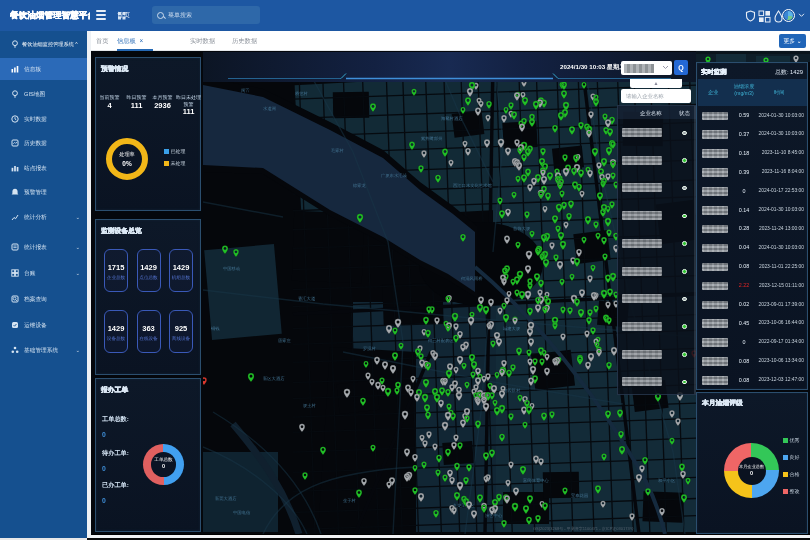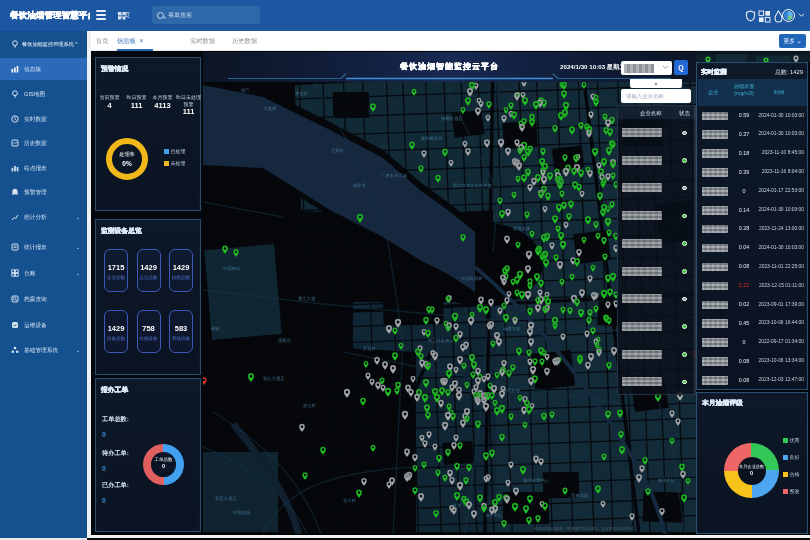--- a/index.html
+++ b/index.html
@@ -736,21 +736,20 @@
       <use href="#pn" transform="translate(491,306) scale(0.62)" fill="#e23a30"></use>
     </svg>
     <div id="banner">
       <svg width="493" height="30" style="position:absolute;left:0;top:0">
         <path d="M25 26.5 H138" stroke="#24628f" stroke-width="1.2"></path>
         <path d="M355 26.5 H468" stroke="#24628f" stroke-width="1.2"></path>
         <path d="M143 26.5 H350" stroke="#3f8fd9" stroke-width="1.6"></path>
         <path d="M138 26.5 l5 -5 M355 26.5 l-5 -5" stroke="#3fc8f0" stroke-width="1" fill="none" opacity="0.8"></path>
       </svg>
     </div>
-    <div id="btitle" class="cs">餐饮油烟智能监控云平台</div>
     <div id="bdate">2024/1/30 10:03 星期二</div>
     <div id="selbox">
       <div id="selmos"></div>
       <svg style="position:absolute;right:3px;top:4px" width="7" height="5" viewBox="0 0 7 5">
         <path d="M1 1l2.5 2.5L6 1" stroke="#99a" fill="none"></path>
       </svg>
     </div>
     <div id="qbtn">Q</div>
     <div id="collapse">▲</div>
     <div id="nameinput">请输入企业名称</div>
@@ -953,21 +952,21 @@
     <span class="tab tabx" style="left:26px">信息板&nbsp;&nbsp;×</span>
     <span class="tab" style="left:99px">实时数据</span>
     <span class="tab" style="left:141px">历史数据</span>
     <div id="tabu" class="abs"></div>
     <div id="more" class="abs">更多 ⌄</div>
   </div>
 <div class="panel" style="left:95px;top:57px;width:106px;height:154px">
     <div class="ptitle cs">预警情况</div>
     <div class="wcol" style="left:0px">当前预警<div class="wval">4</div></div>
     <div class="wcol" style="left:27px">昨日预警<div class="wval">111</div></div>
-    <div class="wcol" style="left:53px">本月预警<div class="wval">4113</div></div>
+    <div class="wcol" style="left:53px">本月预警<div class="wval">2936</div></div>
     <div class="wcol" style="left:79px">昨日未处理预警<div class="wval">111</div></div>
     <div id="donut1" class="abs">
       <div class="t1">处理率</div>
       <div class="t2">0%</div>
     </div>
     <div class="leg" style="left:68px;top:90px"><span class="sq" style="background:#3aa0e8"></span>已处理</div>
     <div class="leg" style="left:68px;top:102px"><span class="sq" style="background:#f2b718"></span>未处理</div>
   </div>
 <div class="panel" style="left:95px;top:219px;width:106px;height:156px">
     <div class="ptitle cs">监测设备总览</div>
@@ -981,25 +980,25 @@
     </div>
     <div class="dbox" style="left:73px;top:29px">
       <div class="n">1429</div>
       <div class="l">机组总数</div>
     </div>
     <div class="dbox" style="left:8px;top:90px">
       <div class="n">1429</div>
       <div class="l">设备总数</div>
     </div>
     <div class="dbox" style="left:40.5px;top:90px">
-      <div class="n">758</div>
+      <div class="n">363</div>
       <div class="l">在线设备</div>
     </div>
     <div class="dbox" style="left:73px;top:90px">
-      <div class="n">583</div>
+      <div class="n">925</div>
       <div class="l">离线设备</div>
     </div>
   </div>
 <div class="panel" style="left:95px;top:378px;width:106px;height:154px">
     <div class="ptitle cs">报办工单</div>
     <div class="wo" style="top:36px">工单总数:</div>
     <div class="wov" style="top:52px">0</div>
     <div class="wo" style="top:70px">待办工单:</div>
     <div class="wov" style="top:86px">0</div>
     <div class="wo" style="top:102px">已办工单:</div>

